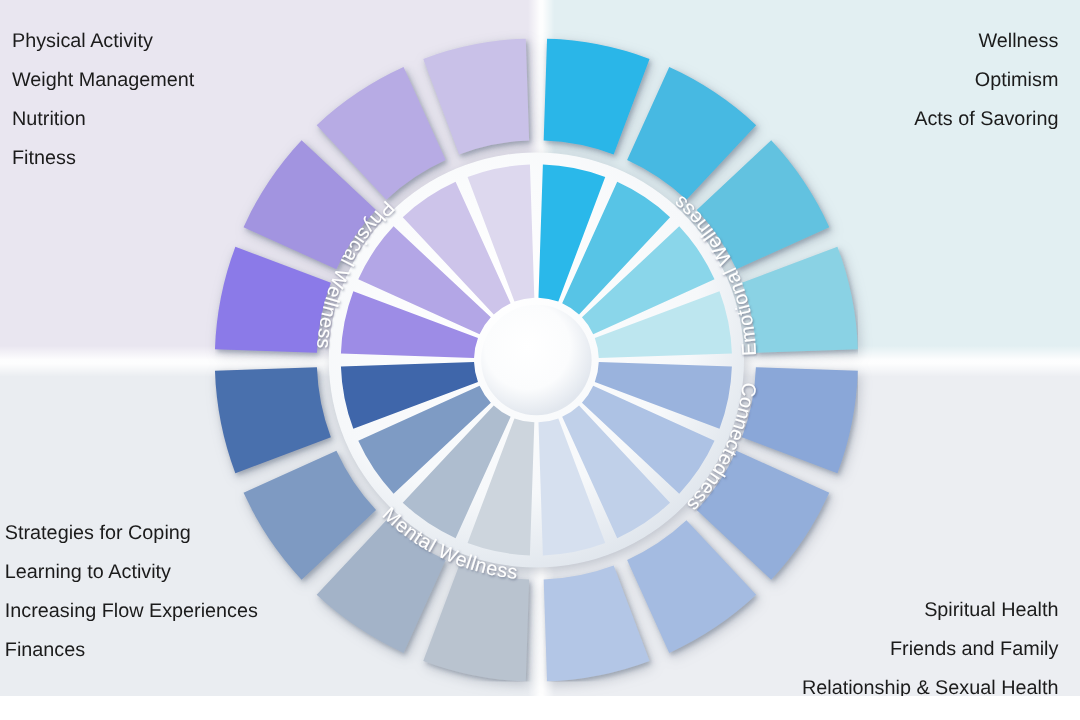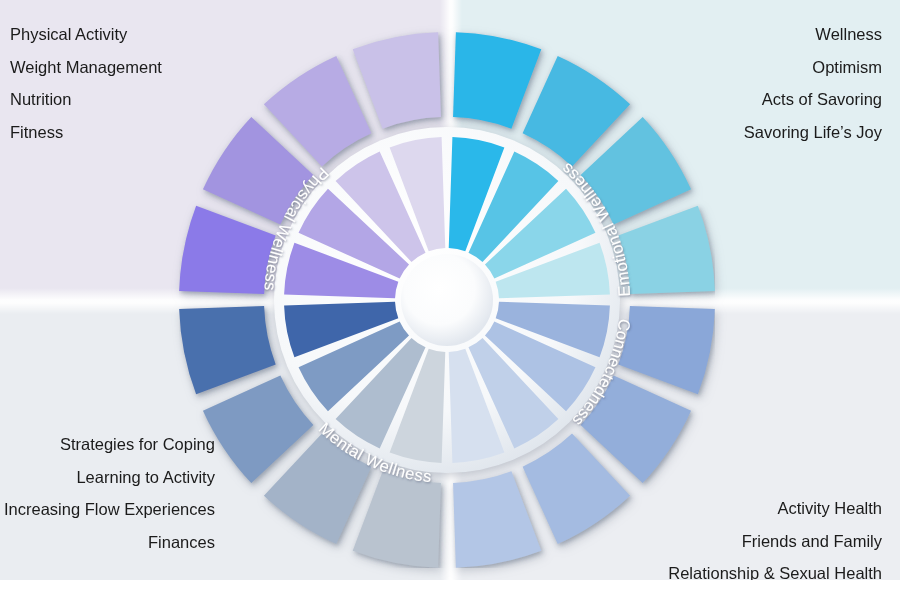--- a/index.html
+++ b/index.html
@@ -45,21 +45,21 @@
   .list {
     position: absolute;
     color: #1b1b1b;
     font-size: 16.5px;
     line-height: 32.5px;
     white-space: nowrap;
   }
   .list div { font-weight: 400; }
   .list.tl { left: 10px;  top: 18px;  text-align: left; }
   .list.tr { right: 18px; top: 18px;  text-align: right; }
-  .list.bl { left: 4px;   top: 428px; text-align: right; }
+  .list.bl { left: 4px;   top: 428px; text-align: left; }
   .list.br { right: 18px; top: 492px; text-align: right; }
   .list.tr div, .list.br div { direction: ltr; }
 
   
   #wheel {
     position: absolute;
     left: 179px;
     top: 32px;
     width: 536px;
     height: 536px;
@@ -88,32 +88,31 @@
     <div>Physical Activity</div>
     <div>Weight Management</div>
     <div>Nutrition</div>
     <div>Fitness</div>
   </div>
 
   <div class="list tr">
     <div>Wellness</div>
     <div>Optimism</div>
     <div>Acts of Savoring</div>
-    <div>Savoring Life’s Joy</div>
   </div>
 
   <div class="list bl">
     <div>Strategies for Coping</div>
     <div>Learning to Activity</div>
     <div>Increasing Flow Experiences</div>
     <div>Finances</div>
   </div>
 
   <div class="list br">
-    <div>Activity Health</div>
+    <div>Spiritual Health</div>
     <div>Friends and Family</div>
     <div>Relationship &amp; Sexual Health</div>
   </div>
 
   <svg id="wheel" viewBox="0 0 536 536">
     <defs>
       <radialGradient id="hubGrad" cx="42%" cy="38%" r="62%">
         <stop offset="0%" stop-color="#ffffff"></stop>
         <stop offset="62%" stop-color="#fbfcfd"></stop>
         <stop offset="100%" stop-color="#e2e7ee"></stop>

